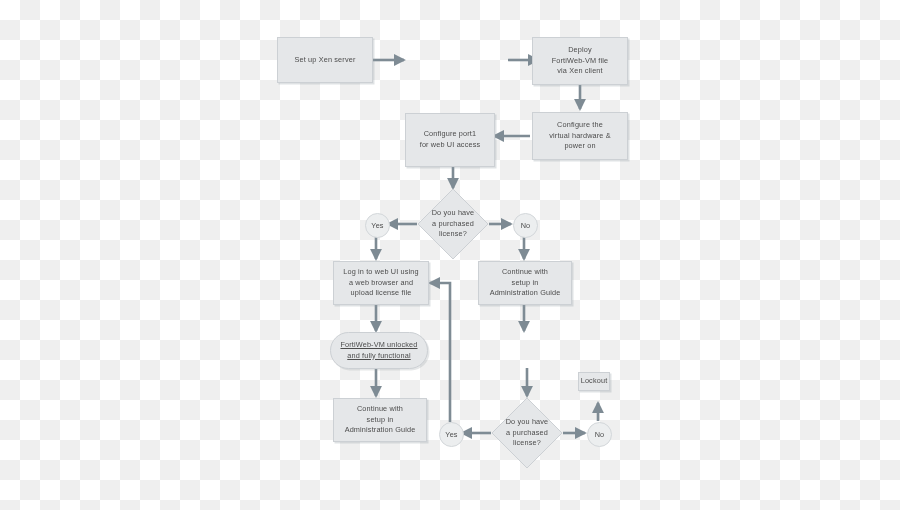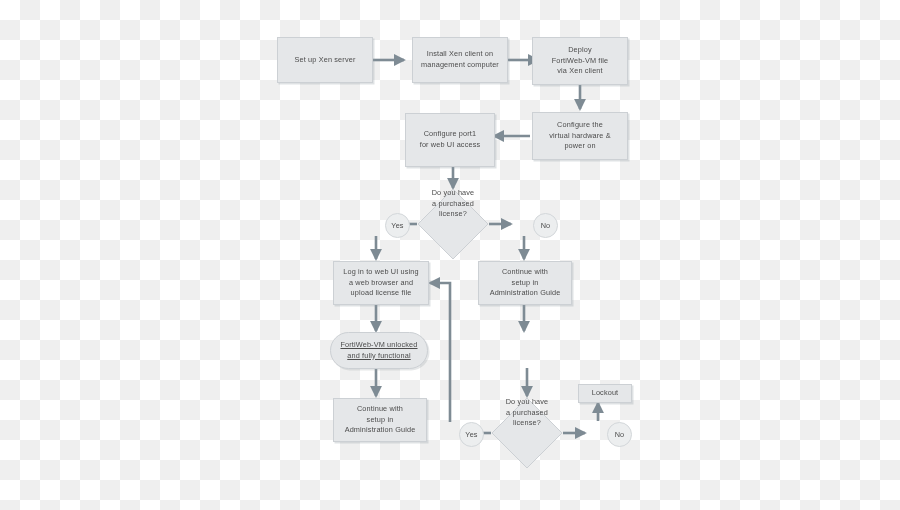--- a/index.html
+++ b/index.html
@@ -62,40 +62,39 @@
   .diamond-shape {
     position: absolute;
     left: 0; top: 0;
     width: 100%; height: 100%;
   }
   .diamond-wrap .node-text {
     position: absolute;
     left: 0; top: 0;
     width: 100%; height: 100%;
     display: flex;
-    align-items: flex-start;
+    align-items: center;
     justify-content: center;
     text-align: center;
     color: #4c4c4c;
     font-size: 7.3px;
     line-height: 1.45;
     letter-spacing: 0.15px;
   }
   .circle {
     position: absolute;
     border-radius: 50%;
     background: #eceeef;
     border: 1px solid #d3d7da;
     display: flex;
     align-items: center;
     justify-content: center;
     color: #4c4c4c;
     font-size: 7.3px;
     letter-spacing: 0.15px;
-    margin-left: 20px;
   }
 </style>
 </head>
 <body>
 
 <div id="canvas">
 
   <svg id="edges" viewBox="0 0 900 510" xmlns="http://www.w3.org/2000/svg">
     <defs>
       <marker id="arrow" viewBox="0 0 10 10" refX="8.4" refY="5" markerWidth="4.6" markerHeight="4.6" orient="auto-start-reverse">
@@ -139,26 +138,20 @@
       <path d="M 598 421 L 598 403"></path>
     </g>
   </svg>
 
   <div class="node box" style="left:277px; top:37px; width:96px; height:46px;">
     <span class="lbl">
       <span>Set up Xen server</span>
     </span>
   </div>
 
-  <div class="node box" style="left:412px; top:37px; width:96px; height:46px;">
-    <span class="lbl">
-      <span>Install Xen client on</span><br>
-      <span>management computer</span>
-    </span>
-  </div>
 
   <div class="node box" style="left:532px; top:37px; width:96px; height:48px;">
     <span class="lbl">
       <span>Deploy</span><br>
       <span>FortiWeb-VM file</span><br>
       <span>via Xen client</span>
     </span>
   </div>
 
   <div class="node box" style="left:532px; top:112px; width:96px; height:48px;">
@@ -243,19 +236,19 @@
   </div>
 
   <div class="circle" style="left:439px; top:422px; width:23px; height:23px;">
     <span>Yes</span>
   </div>
 
   <div class="circle" style="left:587px; top:422px; width:23px; height:23px;">
     <span>No</span>
   </div>
 
-  <div class="node box" style="left:578px; top:384px; width:54px; height:19px;align-items:center;">
+  <div class="node box" style="left:578px; top:372px; width:32px; height:19px;align-items:center;">
     <span class="lbl">
       <span>Lockout</span>
     </span>
   </div>
 
 </div>
 
 </body></html>

